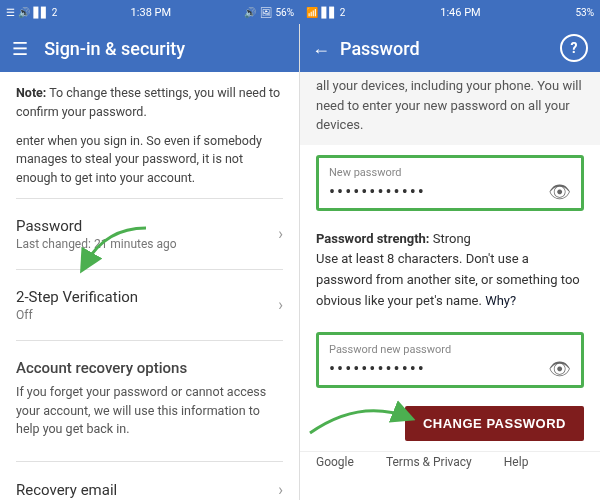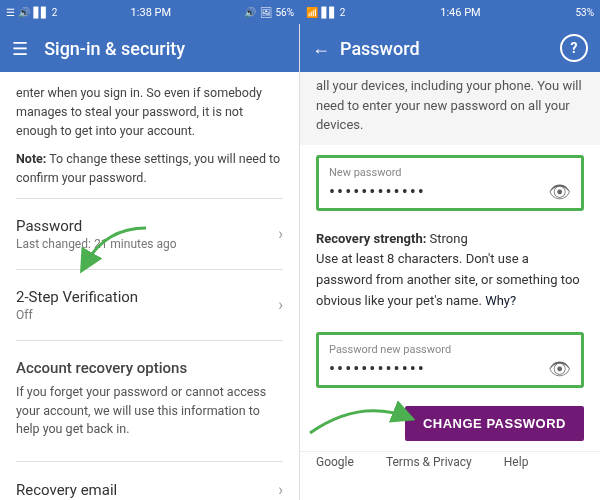--- a/index.html
+++ b/index.html
@@ -52,21 +52,21 @@
     .field-row { display: flex; align-items: center; justify-content: space-between; }
     .field-dots { font-size: 18px; letter-spacing: 2px; color: #333; flex: 1; }
     .eye-icon { color: #666; font-size: 18px; cursor: pointer; }
 
     .strength-section { padding: 8px 16px 10px 16px; }
     .strength-text { font-size: 13px; color: #333; line-height: 1.6; }
     .strength-text strong { font-weight: bold; }
     .why-link { color: #0f172a; cursor: pointer; text-decoration: none; }
 
     .change-btn-row { padding: 8px 16px 10px 16px; display: flex; justify-content: flex-end; position: relative; }
-    .change-btn { background: #701a75; color: #fff; border: none; padding: 10px 18px; font-size: 13px; font-weight: 600; letter-spacing: 0.5px; cursor: pointer; border-radius: 2px; text-transform: uppercase; }
+    .change-btn { background: #7f1d1d; color: #fff; border: none; padding: 10px 18px; font-size: 13px; font-weight: 600; letter-spacing: 0.5px; cursor: pointer; border-radius: 2px; text-transform: uppercase; }
 
     .footer-links { padding: 3px 16px; display: flex; gap: 32px; align-items: center; border-top: 1px solid #eee; }
     .footer-link { font-size: 12px; color: #555; cursor: pointer; text-decoration: none; }
 
     
     .green-arrow { position: absolute; pointer-events: none; }
 
     .recovery-section { padding: 0 0 8px 0; }
   </style>
 </head>
@@ -101,24 +101,24 @@
 </div>
 
 <div class="main-content">
 
   <div class="left-panel">
     <div class="left-header">
       <span class="hamburger-icon">☰</span>
       <span class="left-header-title">Sign-in &amp; security</span>
     </div>
     <div class="left-body">
-      <p class="left-note-text">enter when you sign in. So even if somebody manages to steal your password, it is not enough to get into your account.</p>
       <p class="left-note-text">
         <span class="left-note-bold">Note:</span><span> To change these settings, you will need to confirm your password.</span>
       </p>
+      <p class="left-note-text">enter when you sign in. So even if somebody manages to steal your password, it is not enough to get into your account.</p>
 
       <div class="divider"></div>
 
       <div class="settings-item" style="position:relative;">
         <div class="settings-item-content">
           <div class="settings-item-title">Password</div>
           <div class="settings-item-subtitle">Last changed: 21 minutes ago</div>
         </div>
         <span class="chevron-icon">›</span>
 
@@ -175,21 +175,21 @@
       <div class="password-field-container">
         <div class="field-label">New password</div>
         <div class="field-row">
           <div class="field-dots">••••••••••••</div>
           <span class="eye-icon">👁</span>
         </div>
       </div>
 
       <div class="strength-section">
         <p class="strength-text">
-          <strong>Recovery strength:</strong>
+          <strong>Password strength:</strong>
           <span>Strong</span>
         </p>
         <p class="strength-text">
           <span>Use at least 8 characters. Don't use a password from another site, or something too obvious like your pet's name.</span>
           <a class="why-link">Why?</a>
         </p>
       </div>
 
       <div class="password-field-container">
         <div class="field-label">Password new password</div>

